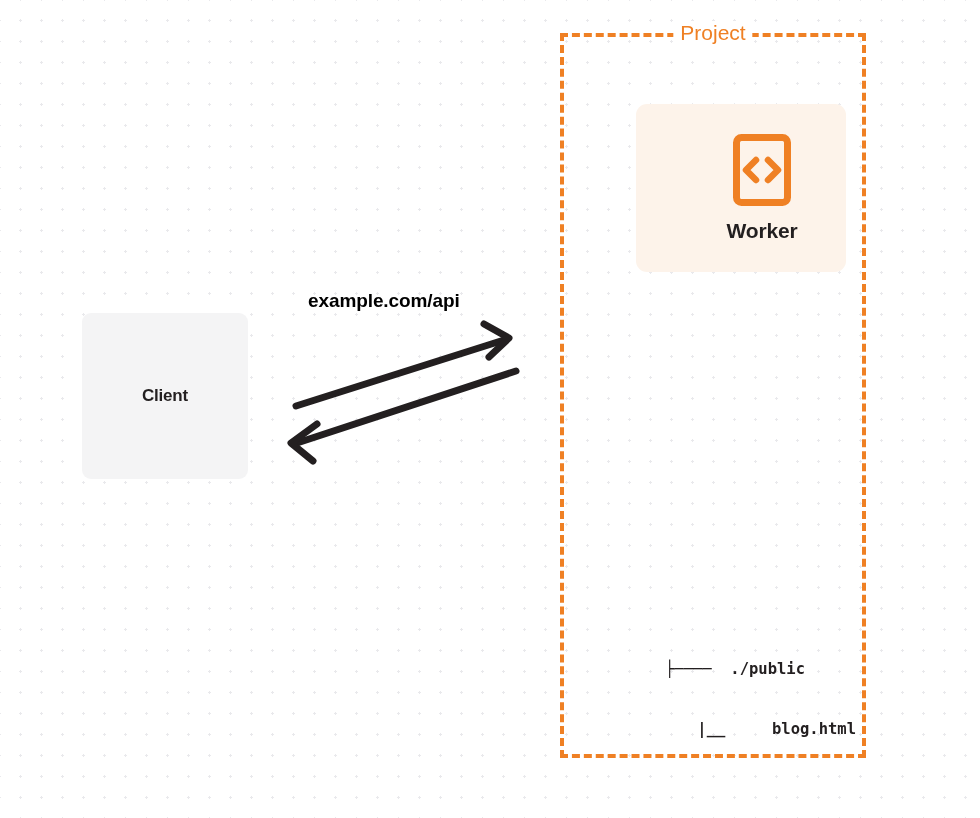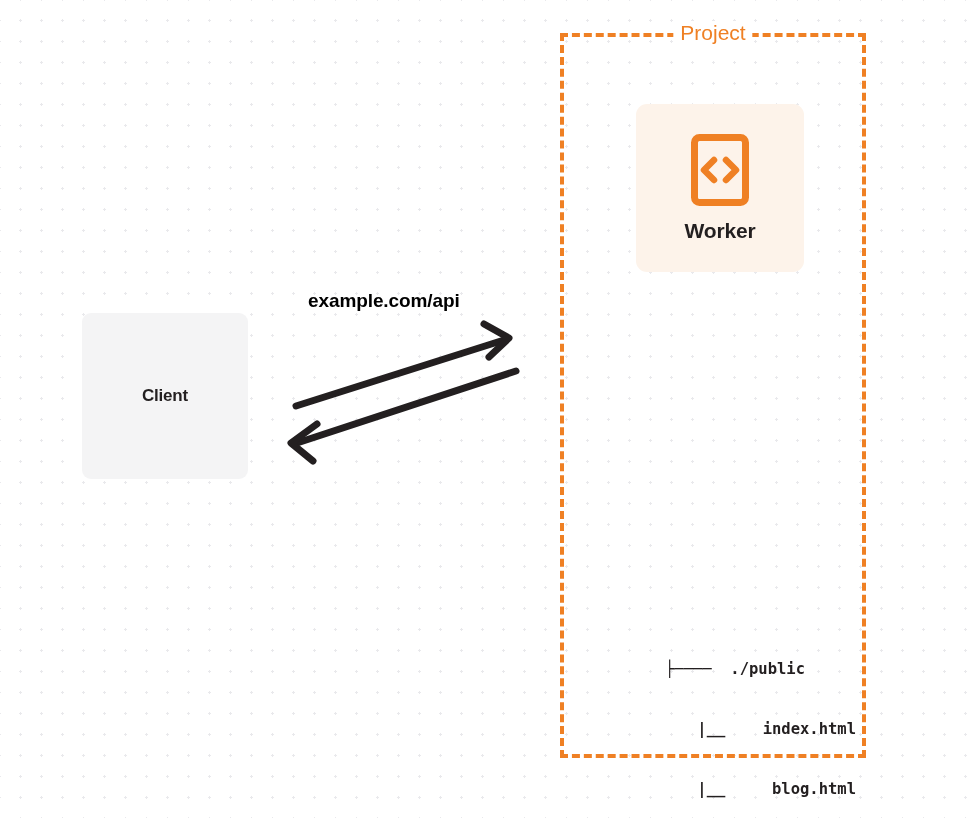--- a/index.html
+++ b/index.html
@@ -71,20 +71,21 @@
 
   
   .service-card {
     position: absolute;
     background-color: #fdf3ea;
     border-radius: 11px;
     display: flex;
     flex-direction: column;
     align-items: center;
     justify-content: center;
+    padding-left: 42px;
   }
   #worker-card {
     left: 72px;
     top: 67px;
     width: 168px;
     height: 168px;
   }
   #assets-card {
     left: 68px;
     top: 417px;
@@ -179,19 +180,18 @@
           <polyline points="24,27 14,37 24,47" fill="none" stroke="#ef8024" stroke-width="6.5" stroke-linecap="round" stroke-linejoin="round"></polyline>
           <polyline points="36,27 46,37 36,47" fill="none" stroke="#ef8024" stroke-width="6.5" stroke-linecap="round" stroke-linejoin="round"></polyline>
         </svg>
       </span>
       <span class="card-label">Worker</span>
     </div>
 
 
     <div id="file-tree">
       <span class="tree-root">├────  ./public</span>
-      <span class="tree-child">|__    index.html</span>
       <span class="tree-child">|__     blog.html</span>
       
     </div>
 
   </div>
 </div>
 
 </body></html>

